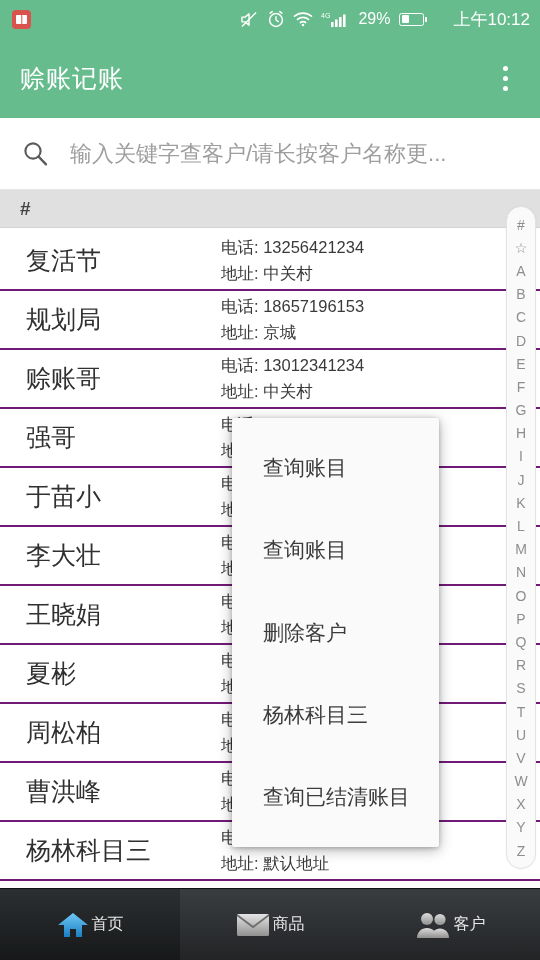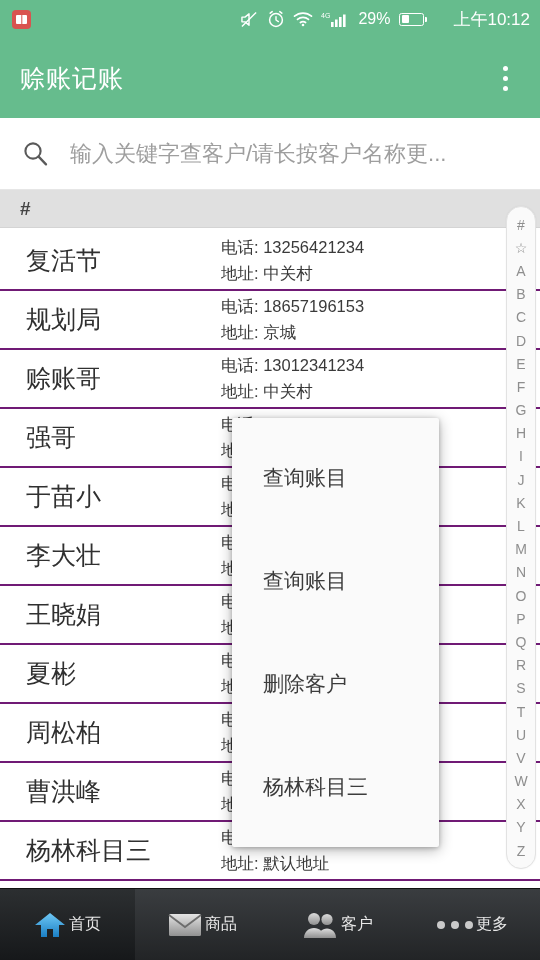--- a/index.html
+++ b/index.html
@@ -333,20 +333,21 @@
         <span>Z</span>
       </div>
   </div>
 
   <div class="popup">
     <div id="menu" style="display: flex; flex-direction: column; height: 100%;">
         <div class="popup-item">查询账目</div>
         <div class="popup-item">查询账目</div>
         <div class="popup-item">删除客户</div>
         <div class="popup-item">杨林科目三</div>
+        <div class="popup-item">查询已结清账目</div>
       </div>
   </div>
 
   <div class="bottomnav">
 
     <div class="nav-item active">
       <span class="nav-ico">
         <svg width="32" height="28" viewBox="0 0 32 28">
           <defs>
               <linearGradient id="hg" x1="0" y1="0" x2="0" y2="1">
@@ -387,26 +388,16 @@
             </defs>
           <circle cx="12" cy="8" r="6" fill="url(#pg)"></circle>
             <path d="M2 27c0-6 4.6-10 10-10s10 4 10 10z" fill="url(#pg)"></path>
           <circle cx="25" cy="8.5" r="5.6" fill="url(#pg)"></circle>
             <path d="M16 27c0-5.6 4.2-9.4 9-9.4s9 3.8 9 9.4z" fill="url(#pg)"></path>
         </svg>
       </span>
       <span class="nav-label">客户</span>
     </div>
 
-    <div class="nav-item">
-      <span class="nav-ico">
-        <span class="dots">
-            <i></i>
-            <i></i>
-            <i></i>
-          </span>
-      </span>
-      <span class="nav-label">更多</span>
-    </div>
 
   </div>
 
 </div>
 
 </body></html>

